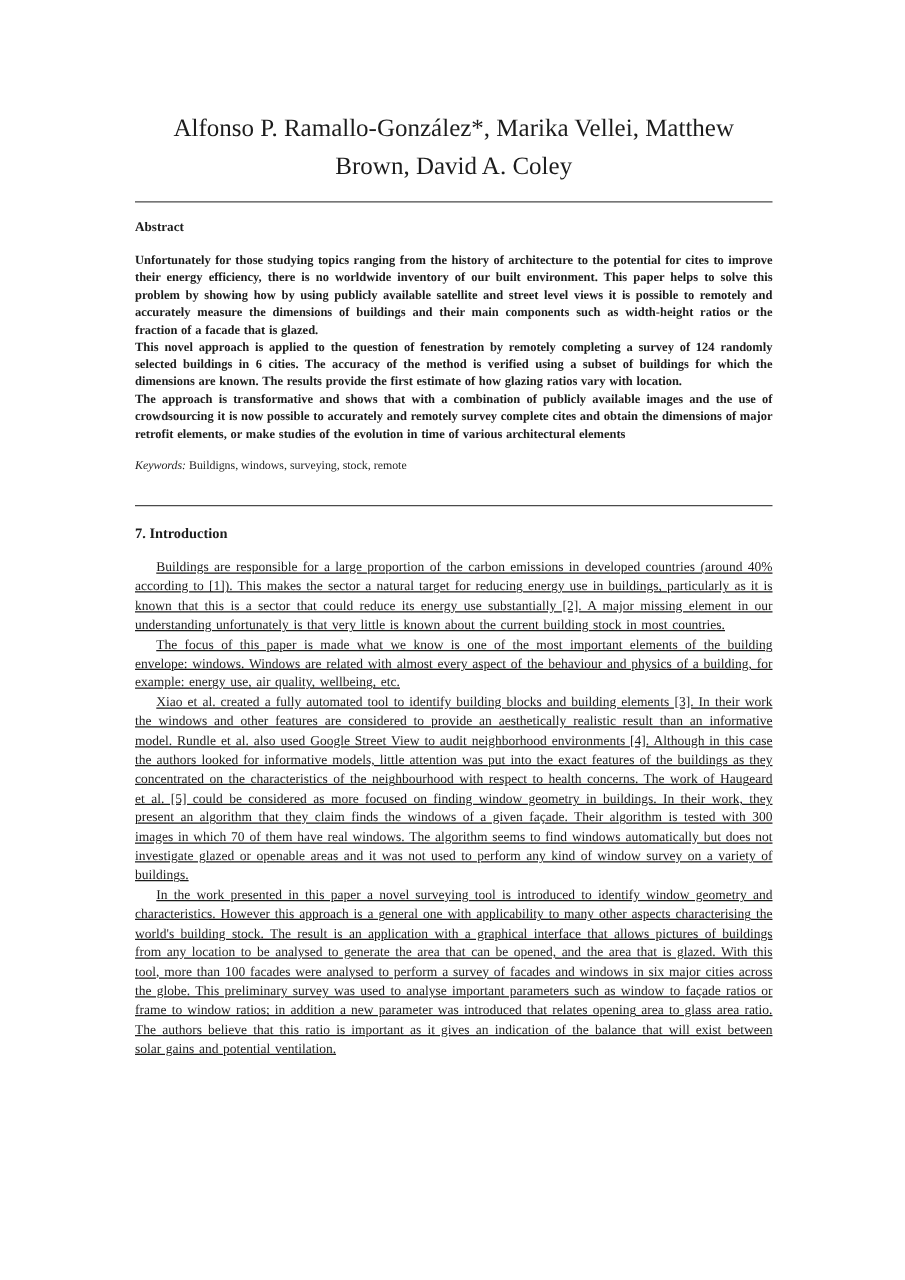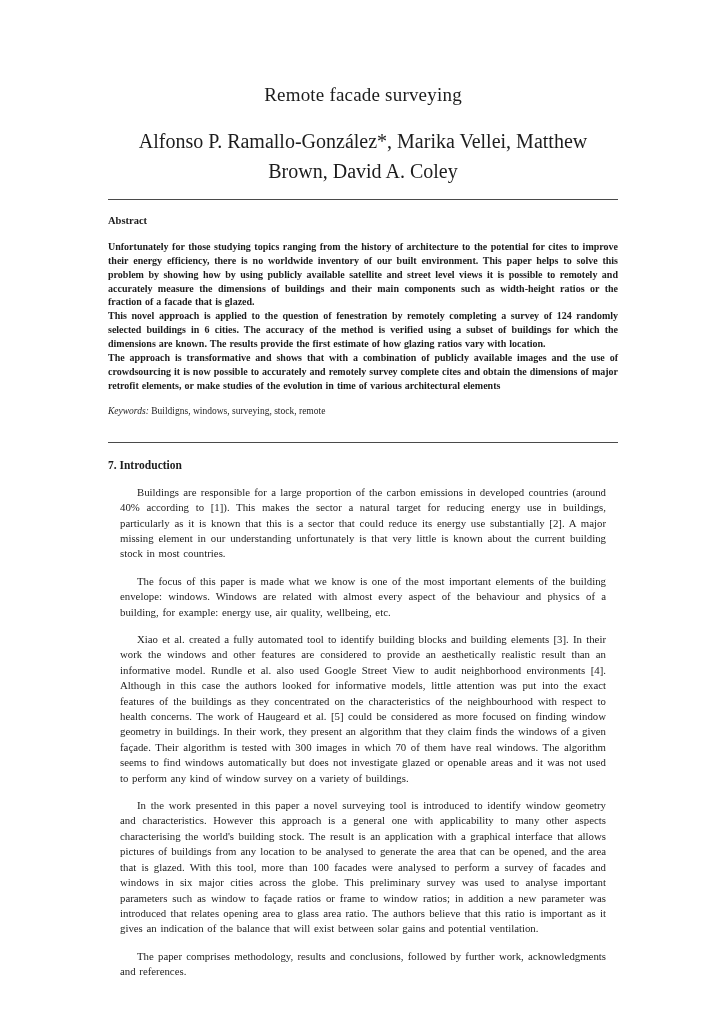--- a/index.html
+++ b/index.html
@@ -68,30 +68,30 @@
   .intro-heading {
     font-size: 11.5px;
     font-weight: bold;
     margin: 16px 0 14px 0;
   }
   .intro-body p {
     font-size: 10.8px;
     line-height: 15.4px;
     text-align: justify;
     text-indent: 17px;
-    margin: 12px;
+    margin: 0;
     word-spacing: 1px;
+    text-decoration: underline;
   }
 </style>
 </head>
 <body>
 
 <div class="page">
 
-  <h1 class="paper-title">Remote facade surveying</h1>
 
   <div class="authors">Alfonso P. Ramallo-González*, Marika Vellei, Matthew Brown, David A. Coley</div>
 
 
   <hr class="rule">
 
   <div class="abstract-heading">Abstract</div>
 
   <div class="abstract-body">
     <p>Unfortunately for those studying topics ranging from the history of architecture to the potential for cites to improve their energy efficiency, there is no worldwide inventory of our built environment. This paper helps to solve this problem by showing how by using publicly available satellite and street level views it is possible to remotely and accurately measure the dimensions of buildings and their main components such as width-height ratios or the fraction of a facade that is glazed.</p>
@@ -105,16 +105,15 @@
 
   <hr class="rule">
 
   <h2 class="intro-heading">7. Introduction</h2>
 
   <div class="intro-body">
     <p>Buildings are responsible for a large proportion of the carbon emissions in developed countries (around 40% according to [1]). This makes the sector a natural target for reducing energy use in buildings, particularly as it is known that this is a sector that could reduce its energy use substantially [2]. A major missing element in our understanding unfortunately is that very little is known about the current building stock in most countries.</p>
     <p>The focus of this paper is made what we know is one of the most important elements of the building envelope: windows. Windows are related with almost every aspect of the behaviour and physics of a building, for example: energy use, air quality, wellbeing, etc.</p>
     <p>Xiao et al. created a fully automated tool to identify building blocks and building elements [3]. In their work the windows and other features are considered to provide an aesthetically realistic result than an informative model. Rundle et al. also used Google Street View to audit neighborhood environments [4]. Although in this case the authors looked for informative models, little attention was put into the exact features of the buildings as they concentrated on the characteristics of the neighbourhood with respect to health concerns. The work of Haugeard et al. [5] could be considered as more focused on finding window geometry in buildings. In their work, they present an algorithm that they claim finds the windows of a given façade. Their algorithm is tested with 300 images in which 70 of them have real windows. The algorithm seems to find windows automatically but does not investigate glazed or openable areas and it was not used to perform any kind of window survey on a variety of buildings.</p>
     <p>In the work presented in this paper a novel surveying tool is introduced to identify window geometry and characteristics. However this approach is a general one with applicability to many other aspects characterising the world's building stock. The result is an application with a graphical interface that allows pictures of buildings from any location to be analysed to generate the area that can be opened, and the area that is glazed. With this tool, more than 100 facades were analysed to perform a survey of facades and windows in six major cities across the globe. This preliminary survey was used to analyse important parameters such as window to façade ratios or frame to window ratios; in addition a new parameter was introduced that relates opening area to glass area ratio. The authors believe that this ratio is important as it gives an indication of the balance that will exist between solar gains and potential ventilation.</p>
-    <p>The paper comprises methodology, results and conclusions, followed by further work, acknowledgments and references.</p>
   </div>
 
 </div>
 
 </body></html>

